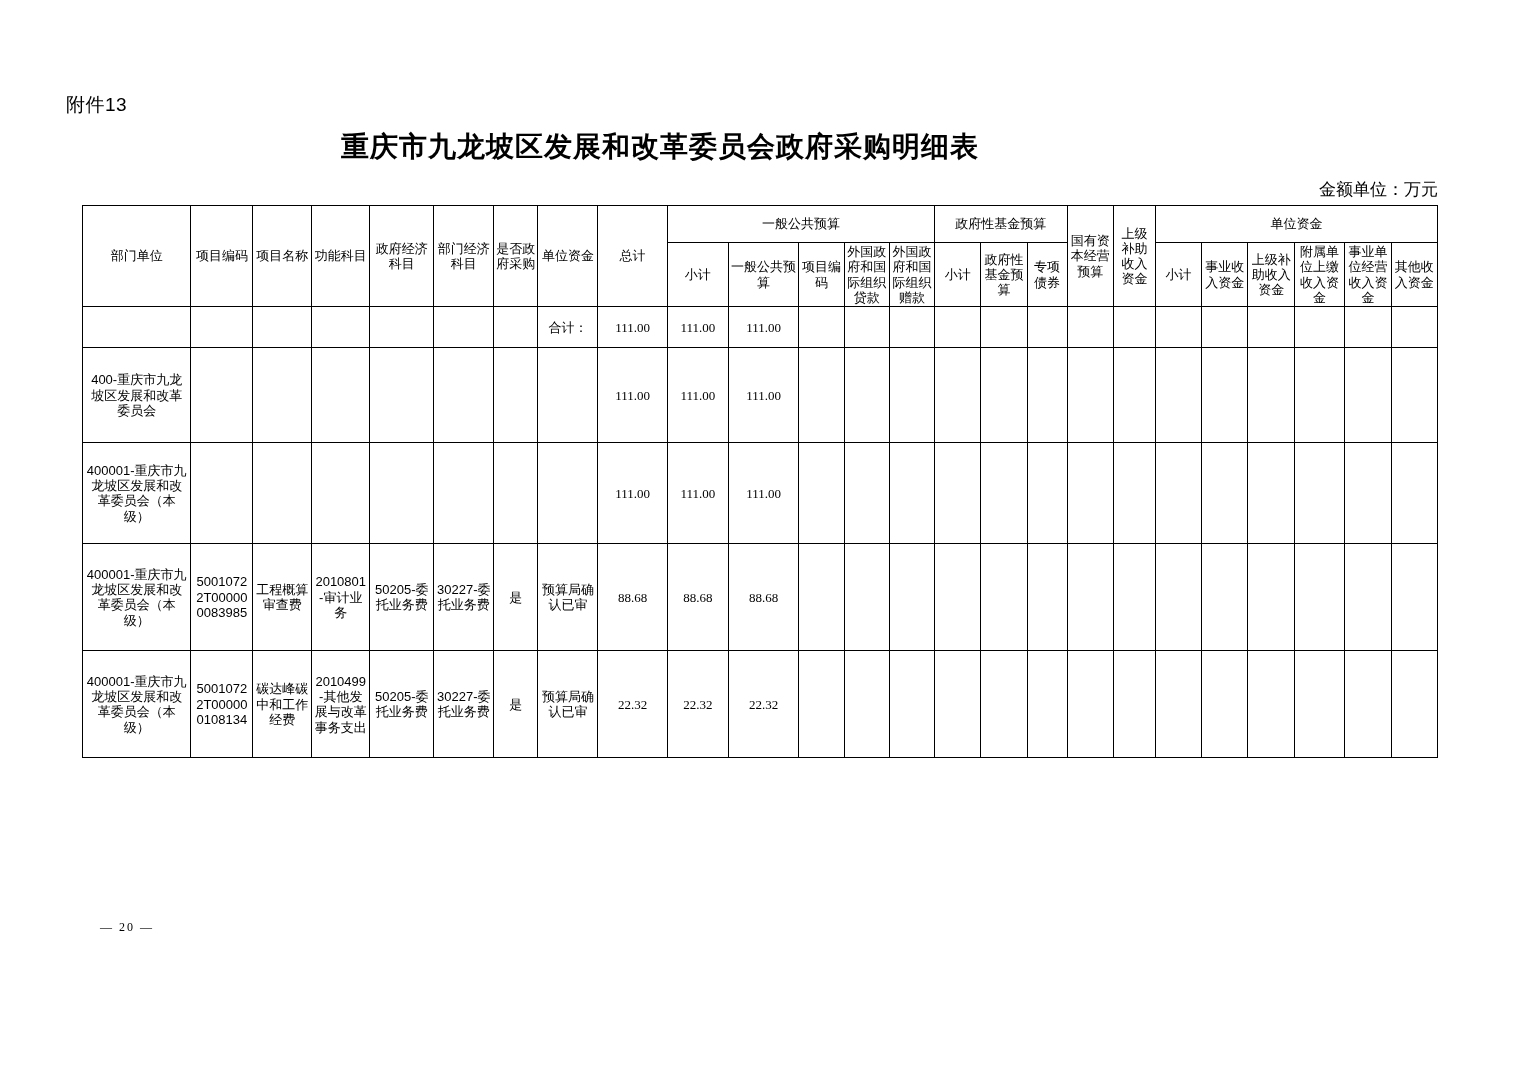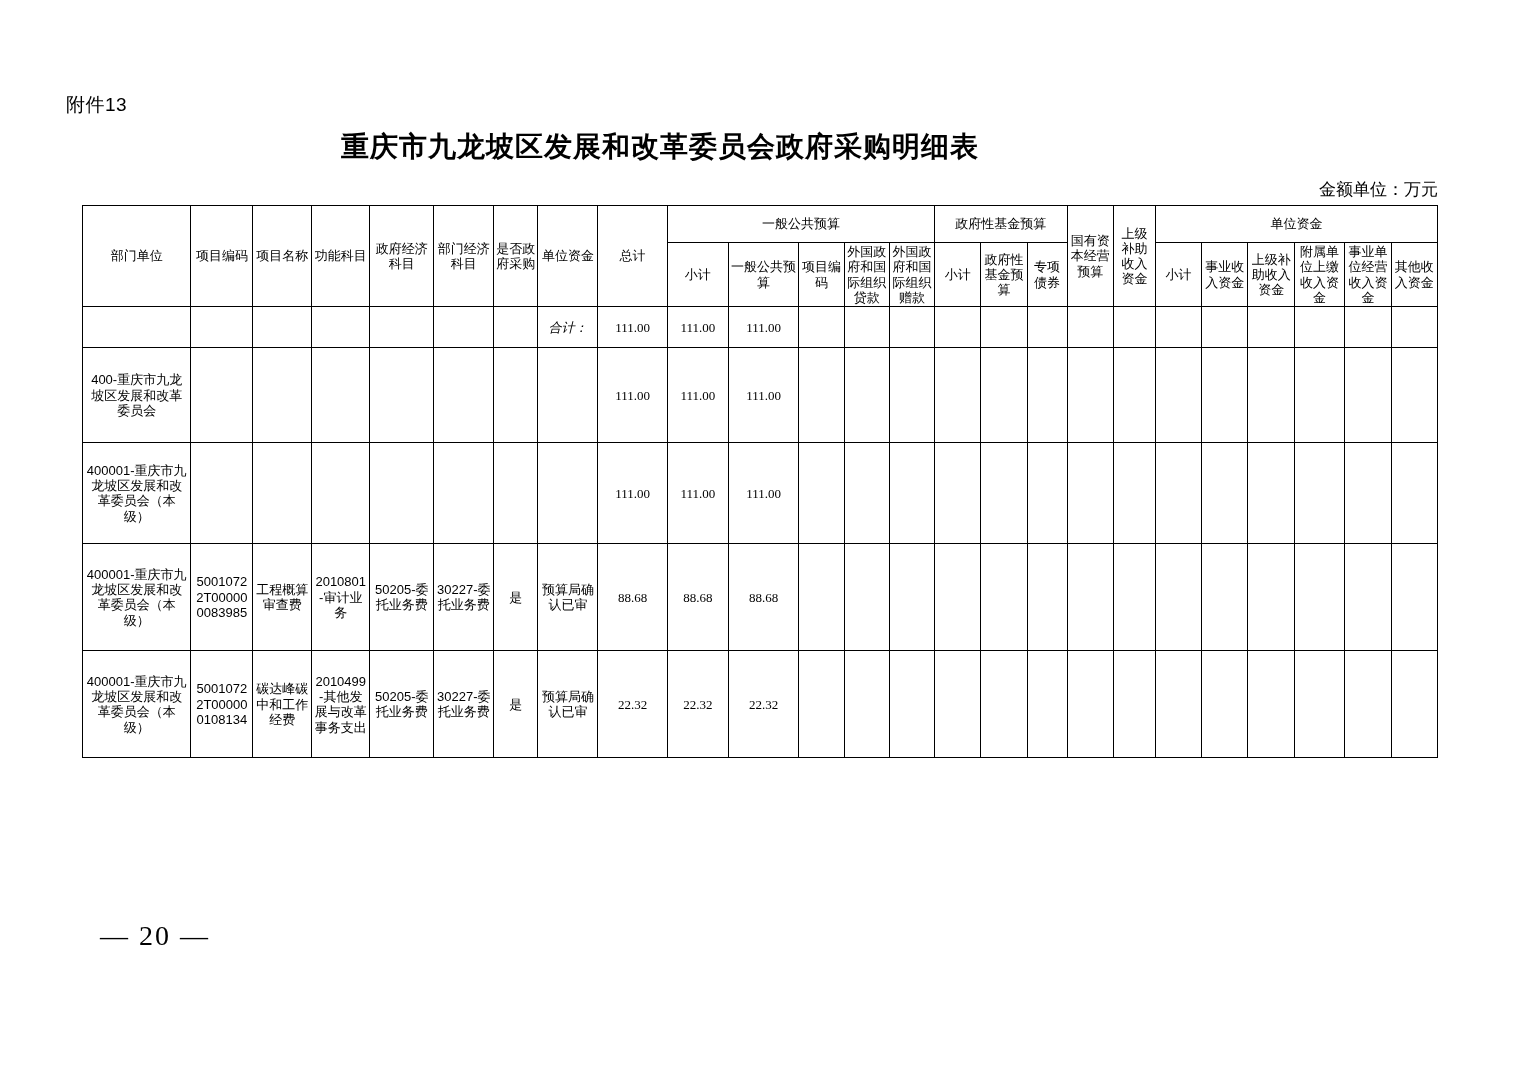--- a/index.html
+++ b/index.html
@@ -97,31 +97,30 @@
     line-height: 1.25;
   }
   td.small {
     font-size: 12.5px;
     line-height: 1.2;
   }
   td.sum-label {
     text-align: left;
     padding-left: 4px;
     font-size: 14px;
-    font-style: italic;
   }
   tr.r-total td { height: 38px; }
   tr.r-dept td { height: 92px; margin-left: 22px; }
   tr.r-unit td { height: 98px; }
   tr.r-item td { height: 104px; }
   .footer-page {
     position: absolute;
     left: 100px;
     top: 920px;
-    font-size: 28px;
+    font-size: 12px;
     font-family: "Liberation Serif", "DejaVu Serif", serif;
     letter-spacing: 2px;
   }
 </style>
 </head>
 <body>
 
 <div class="page">
 
   <div class="attach-label">附件13</div>

